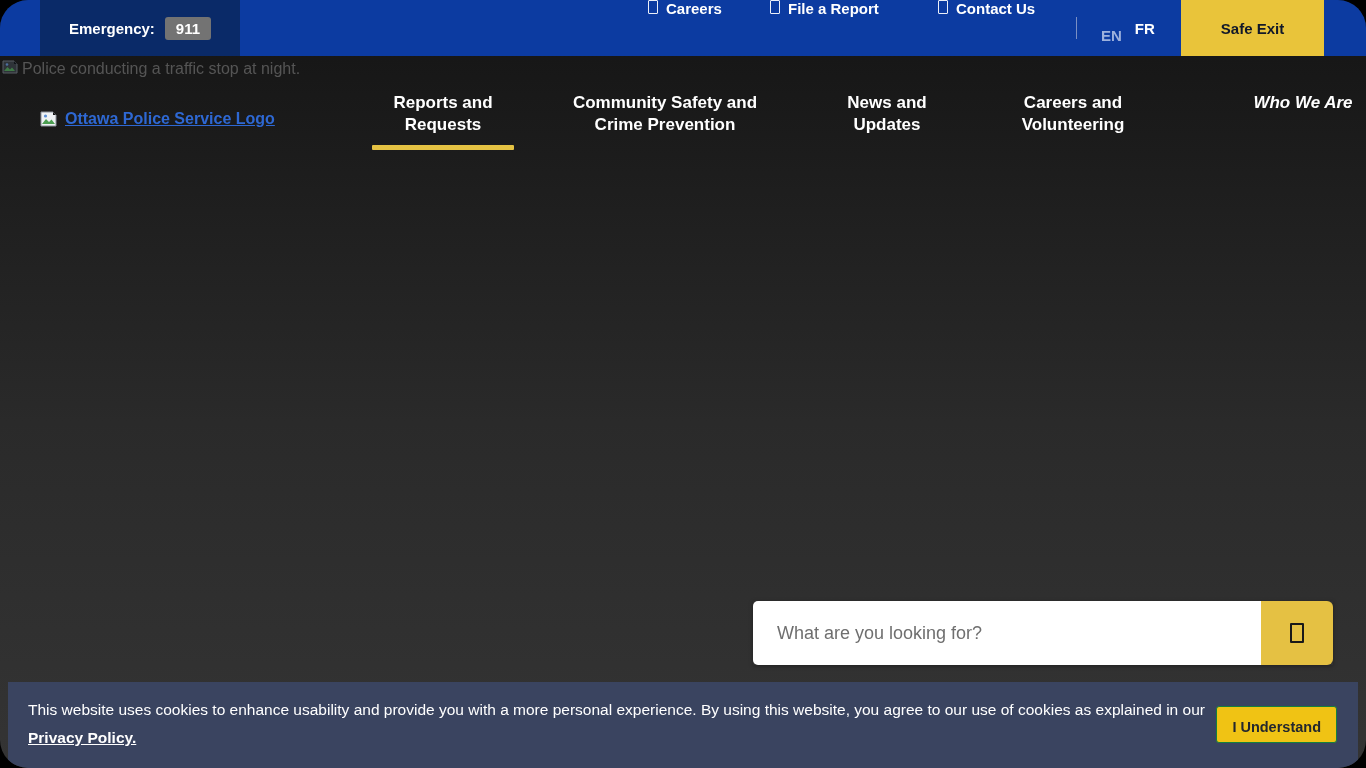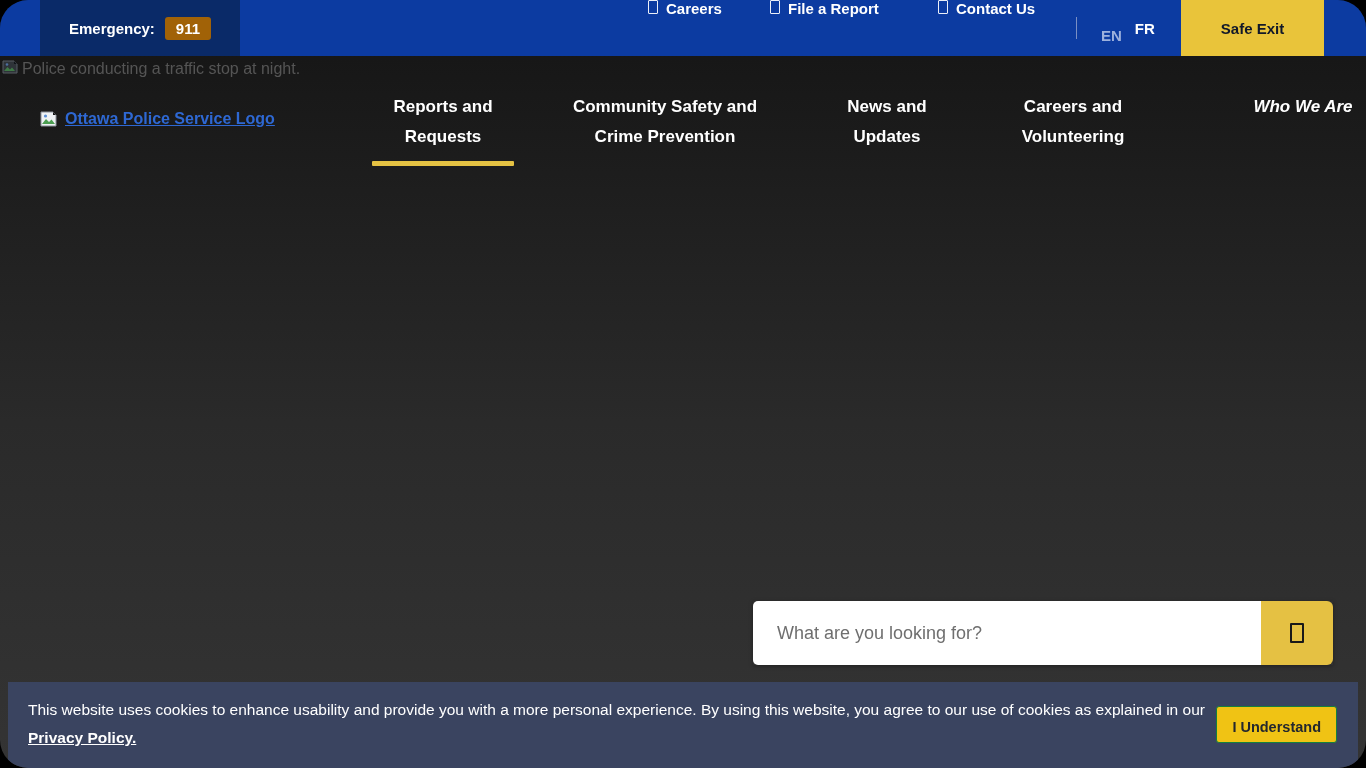--- a/index.html
+++ b/index.html
@@ -17,21 +17,21 @@
   .topbar {
     position: absolute; top: 0; left: 0; width: 1366px; height: 56px;
     background: #0c3ba1;
   }
   .emergency-panel {
     position: absolute; left: 40px; top: 0; width: 200px; height: 56px;
     background: #0a2a68; display: flex; align-items: center; justify-content: center; gap: 10px;
   }
   .emergency-label { color: #fff; font-weight: 700; font-size: 15px; }
   .emergency-badge {
-    background: #a16207; color: #fff; font-weight: 700; font-size: 15px;
+    background: #737373; color: #fff; font-weight: 700; font-size: 15px;
     padding: 3px 11px; border-radius: 3px; cursor: pointer;
   }
   .topbar-link {
     position: absolute; top: 0; height: 56px; display: flex; gap: 8px;
     color: #fff; font-weight: 700; font-size: 15px; cursor: pointer; text-decoration: none;
   }
   .tofu-icon {
     display: inline-block; width: 10px; height: 14px;
     border: 1.5px solid rgba(255,255,255,0.92); border-radius: 1px;
   }
@@ -62,21 +62,21 @@
   
   .logo-link {
     position: absolute; left: 40px; top: 110px; display: flex; align-items: center; gap: 8px;
     cursor: pointer; text-decoration: none;
   }
   .logo-alt-text {
     color: #2e68d3; font-size: 16px; font-weight: 700; text-decoration: underline;
   }
   .nav-item {
     position: absolute; top: 92px; transform: translateX(-50%);
-    color: #ffffff; font-weight: 700; font-size: 17px; line-height: 30px;
+    color: #ffffff; font-weight: 700; font-size: 17px; line-height: 22px;
     text-align: center; cursor: pointer;
   }
   .nav-item.active::after {
     content: ""; display: block; height: 5px; background: #e5c243;
     margin-top: 9px; border-radius: 1px;
   }
   .nav-1 { left: 443px; width: 142px; }
   .nav-2 { left: 665px; width: 212px; }
   .nav-3 { left: 887px; width: 120px; }
   .nav-4 { left: 1073px; width: 152px; }

